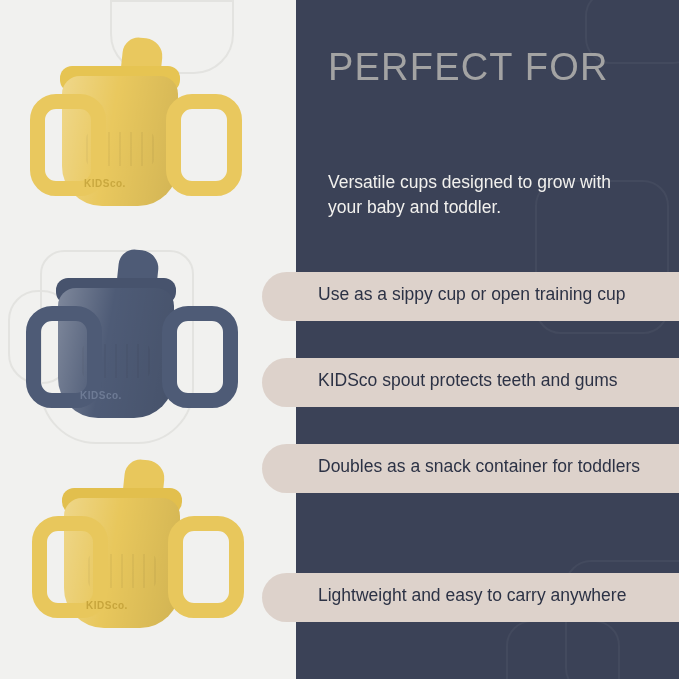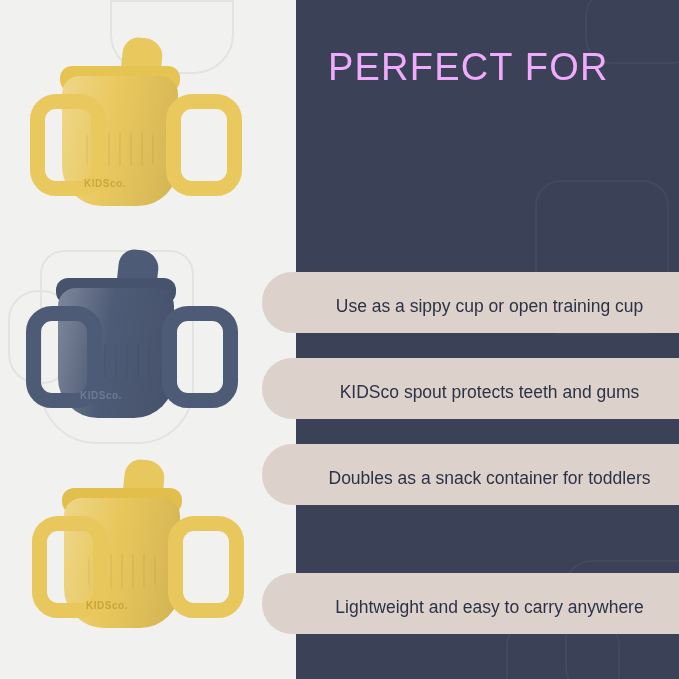--- a/index.html
+++ b/index.html
@@ -169,21 +169,21 @@
   .wm1 { right: -20px; top: -10px; width: 110px; height: 70px; border-radius: 0 0 34px 34px; }
   .wm2 { right: 10px; top: 180px; width: 130px; height: 150px; border-radius: 22px 22px 48px 48px; }
   .wm3 { right: -40px; top: 560px; width: 150px; height: 130px; border-radius: 22px 22px 48px 48px; }
   .wm4 { left: 210px; top: 620px; width: 110px; height: 110px; border-radius: 22px 22px 46px 46px; }
 
   .headline {
     position: absolute;
     left: 32px;
     top: 46px;
     width: 330px;
-    color: #f0abfc;
+    color: #a3a3a3;
     font-size: 38px;
     line-height: 1.15;
     letter-spacing: 1.2px;
     font-weight: 400;
   }
   .subhead {
     position: absolute;
     left: 32px;
     top: 170px;
     width: 300px;
@@ -203,24 +203,23 @@
   }
   .pill {
     position: absolute;
     left: 262px;
     width: 417px;
     background: #ddd2cb;
     border-radius: 30px 0 0 30px;
     color: #2c3245;
     font-size: 17.5px;
     line-height: 1.42;
-    padding: 22px 18px 14px 56px;
+    padding: 10px 18px 14px 56px;
     box-sizing: border-box;
     pointer-events: auto;
-    text-align: center;
   }
   #pill-0 { top: 272px; }
   #pill-1 { top: 358px; }
   #pill-2 { top: 444px; }
   #pill-3 { top: 527px; margin-top: 46px; }
   .pill .txt { display: block; }
 </style>
 </head>
 <body>
 
@@ -268,20 +267,21 @@
   <div class="right-panel">
     <div class="wm wm1"></div>
     <div class="wm wm2"></div>
     <div class="wm wm3"></div>
     <div class="wm wm4"></div>
 
     <div class="headline">
       <div>PERFECT FOR</div>
     </div>
 
+    <div class="subhead">Versatile cups designed to grow with your baby and toddler.</div>
   </div>
 
   <div class="features">
     <div class="pill" id="pill-0">
       <span class="txt">Use as a sippy cup or open training cup</span>
     </div>
     <div class="pill" id="pill-1">
       <span class="txt">KIDSco spout protects teeth and gums</span>
     </div>
     <div class="pill" id="pill-2">

